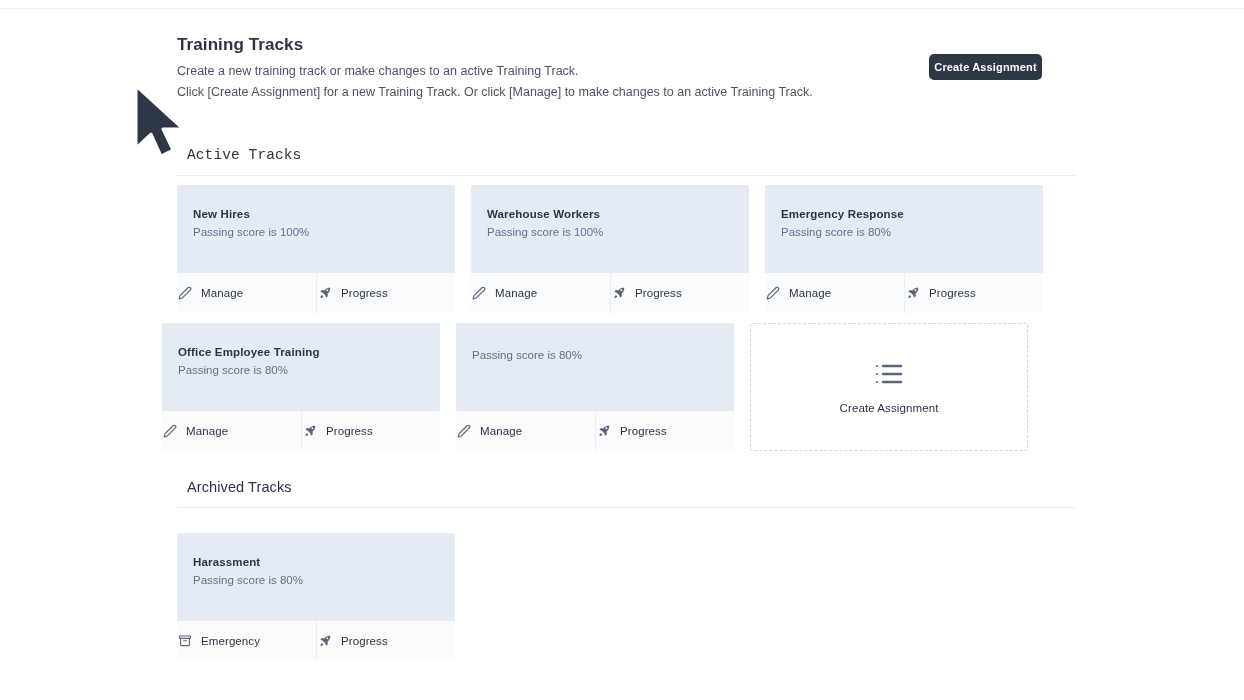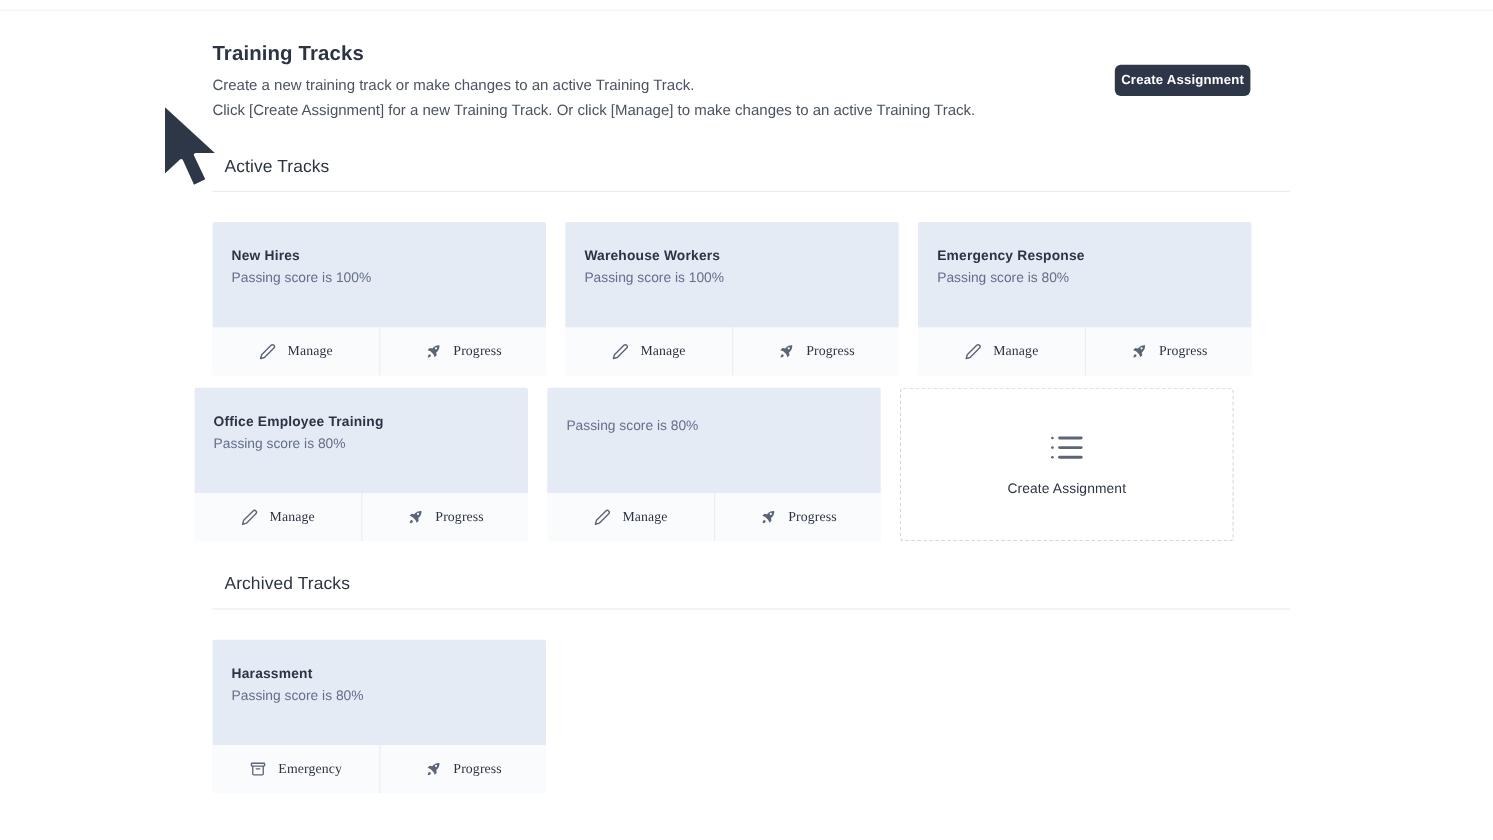--- a/index.html
+++ b/index.html
@@ -128,28 +128,28 @@
   .card-footer {
     height: 40px;
     background: #fafbfc;
     display: flex;
     align-items: stretch;
   }
   .card-action {
     flex: 1 1 50%;
     display: flex;
     align-items: center;
-    justify-content: center;
+    justify-content: flex-start;
     gap: 9px;
     font-size: 11.5px;
     color: #2b3445;
     cursor: pointer;
     background: transparent;
     border: none;
-    font-family: Liberation Serif, serif;
+    font-family: Liberation Sans, sans-serif;
     letter-spacing: .1px;
   }
   .card-action + .card-action {
     border-left: 1px solid #eceef1;
   }
   .act-icon {
     display: inline-flex;
     width: 15px; height: 15px;
     align-items: center;
     justify-content: center;
@@ -199,21 +199,21 @@
   <div class="top-rule"></div>
 
   <div class="page-header">
     <div class="page-title">Training Tracks</div>
     <div class="page-sub">Create a new training track or make changes to an active Training Track.</div>
     <div class="page-sub2">Click [Create Assignment] for a new Training Track. Or click [Manage] to make changes to an active Training Track.</div>
   </div>
 
   <button class="create-assignment-btn">Create Assignment</button>
 
-  <div class="section" style="top:131px;">
+  <div class="section" style="top:147px;font-family:Liberation Mono, monospace;">
     <div class="section-title">Active Tracks</div>
     <div class="section-rule"></div>
   </div>
 
   <div class="cards-row" style="position:absolute; left:177px; top:185px;">
 
     <div class="track-card">
       <div class="card-body">
         <div class="card-name">New Hires</div>
         <div class="card-score">Passing score is 100%</div>

